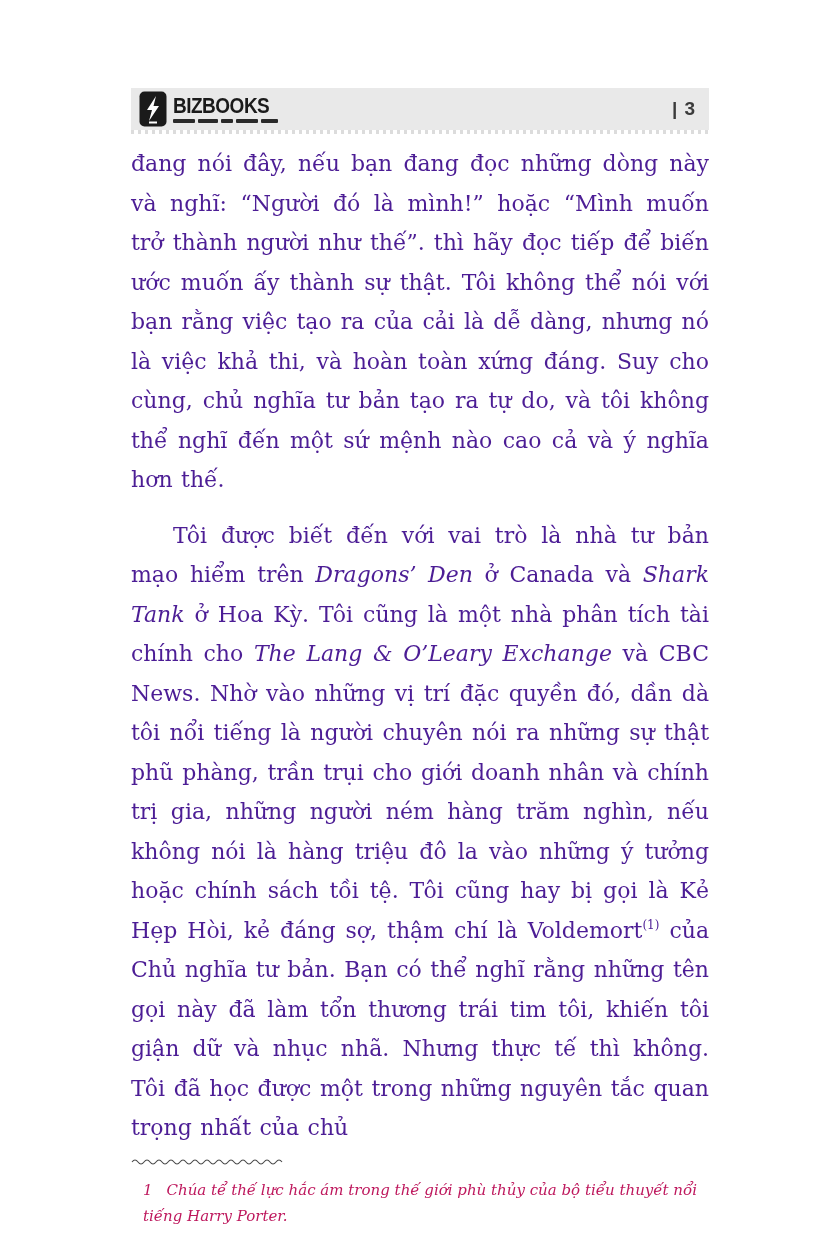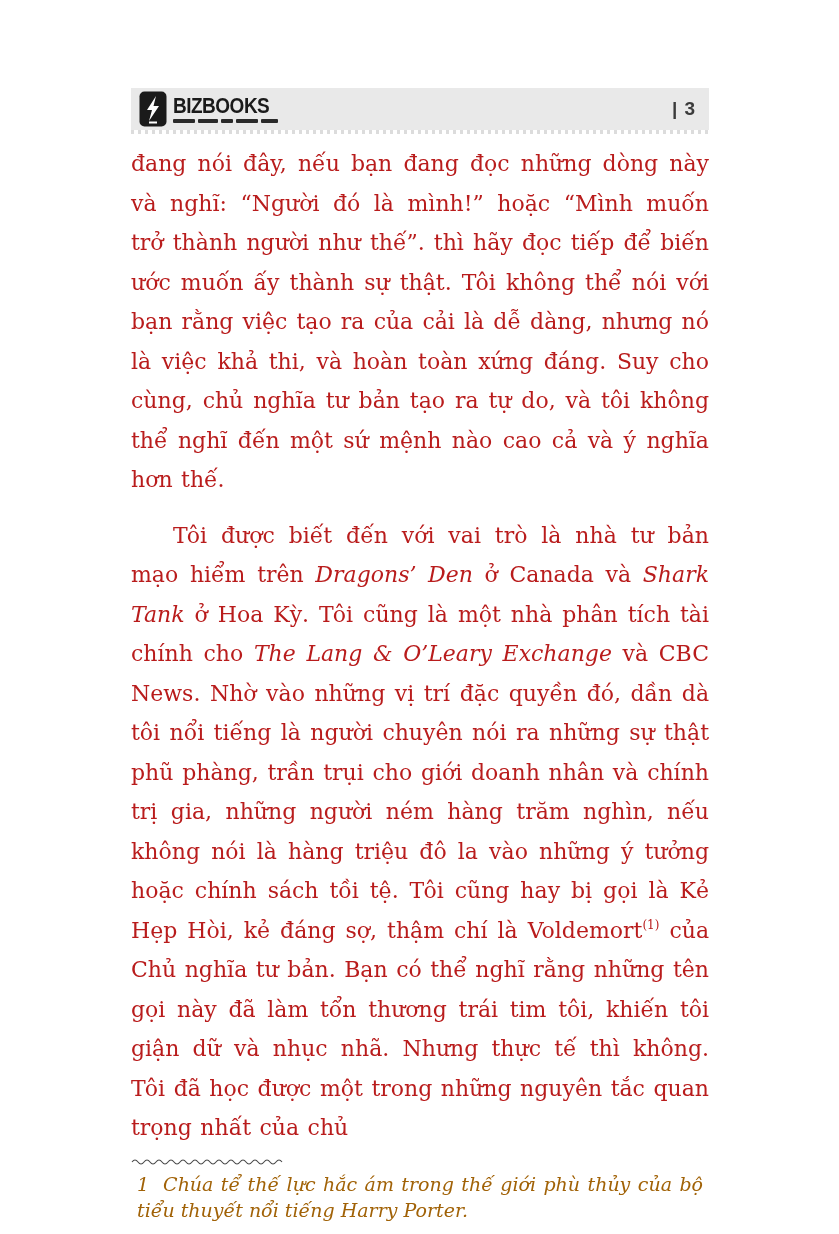--- a/index.html
+++ b/index.html
@@ -45,36 +45,36 @@
     font-weight:bold;font-size:19px;color:#3b3b3b;
     margin-right:14px;display:flex;align-items:center;gap:7px;
   }
   .pagenum .bar{font-weight:bold;color:#3b3b3b;}
 
   
   .bodytext{top:144px;}
   .para{
     margin:0;
     font-size:22px;line-height:39.5px;
-    color:#b91c1c;
+    color:#4c1d95;
     text-align:justify;
     word-spacing:1.5px;
   }
   .para + .para{margin-top:16px;}
   .para.indent{text-indent:42px;}
   .para i{}
   .para sup{font-size:12px;line-height:0;vertical-align:9px;letter-spacing:0;}
 
   
   .footnote-block{margin-top:9px;}
   .footnote-rule{display:block;height:8px;margin:0 0 2px 0;}
   .footnote{
-    margin:6px;
-    font-size:19px;line-height:26.5px;
-    font-style:italic;color:#a16207;
+    margin:12px;
+    font-size:15px;line-height:26.5px;
+    font-style:italic;color:#be185d;
     text-align:justify;
   }
   .footnote .fn-marker{margin-right:14px;font-style:italic;}
 </style>
 </head>
 <body>
 
 <div class="page">
 
   <div class="col header">

